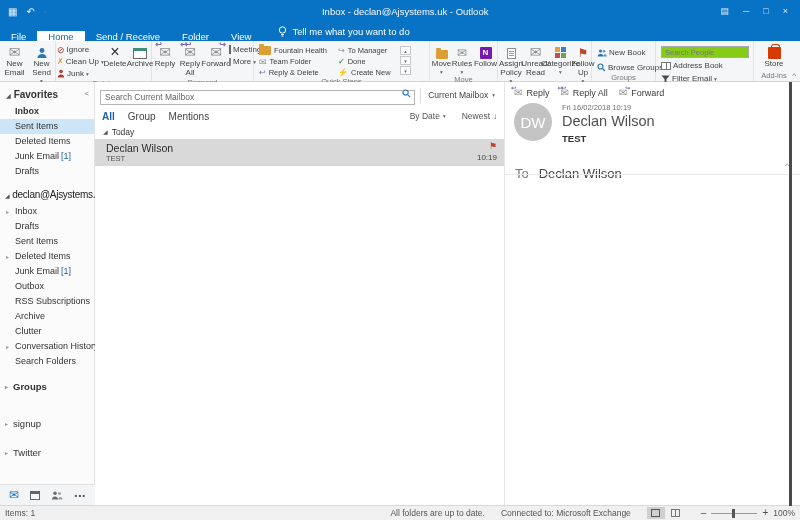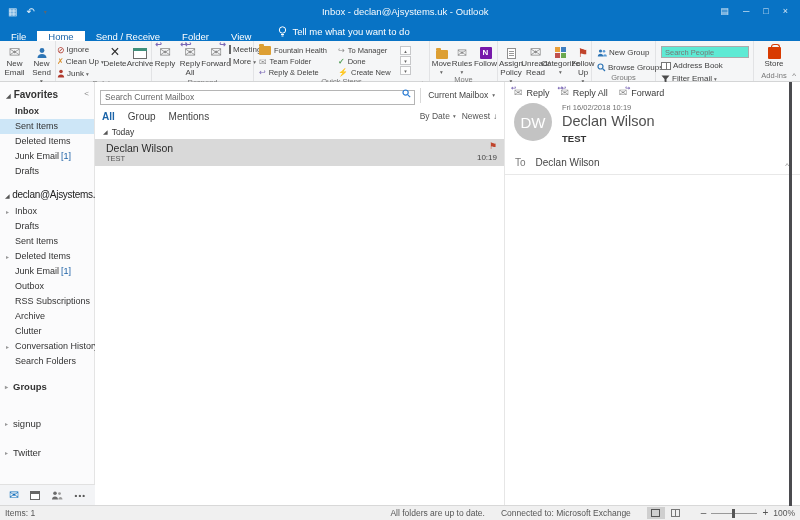--- a/index.html
+++ b/index.html
@@ -54,21 +54,21 @@
   .win-ic { width:10px; height:8px; border:1px solid #888; position:relative; display:inline-block; background:#fff; }
   .win-ic::before { content:""; position:absolute; left:0; right:0; top:0; height:2px; background:#888; }
   .qs-col { display:flex; flex-direction:column; gap:2px; padding:3px 2px 0 4px; width:79px; }
   .qs-item { display:flex; align-items:center; gap:3px; font-size:7.5px; color:#3f3f3f; white-space:nowrap; height:9px; }
   .qs-scroll { display:flex; flex-direction:column; gap:1px; padding-top:3px; }
   .qs-scroll span { width:11px; height:9px; border:1px solid #c6c7c9; background:#fdfdfd; font-size:5px; color:#666; display:flex; align-items:center; justify-content:center; }
   .launcher { position:absolute; right:3px; bottom:1px; font-size:6px; color:#888; }
   .ribbon-collapse { position:absolute; right:4px; bottom:1px; font-size:8px; color:#777; }
   .people-svg, .mag-svg, .funnel-svg, .bulb-svg { display:block; }
   .find-col { display:flex; flex-direction:column; gap:2px; padding:3px 3px 0 4px; }
-  .sp-input { width:88px; height:12px; border:1px solid #ababab; font-size:7.5px; padding:0 3px; color:#444; font-family:"Liberation Sans",sans-serif; background:#5eead4; }
+  .sp-input { width:88px; height:12px; border:1px solid #ababab; font-size:7.5px; padding:0 3px; color:#444; font-family:"Liberation Sans",sans-serif; background:#84cc16; }
   .sp-input::placeholder { color:#777; }
 
   
   .main { position:absolute; left:0; top:82px; width:800px; height:423px; background:#fff; }
   .sidebar { position:absolute; left:0; top:0; width:95px; height:423px; background:#fbfbfc; border-right:1px solid #e4e4e4; font-size:9px; }
   .fav-header { font-size:10px; font-weight:bold; color:#333; padding:7px 6px 4px 6px; position:relative; }
   .fav-header .tri, .acct-header .tri { font-size:6px; color:#555; margin-right:3px; }
   .pane-collapse { position:absolute; right:5px; top:7px; font-size:8px; color:#888; font-weight:normal; }
   .s-item { position:relative; color:#333; padding:2px 4px 2px 15px; line-height:11px; white-space:nowrap; }
   .s-item .arrow { position:absolute; left:6px; top:3px; font-size:6px; color:#999; }
@@ -87,42 +87,42 @@
   .list { position:absolute; left:95px; top:0; width:410px; height:423px; background:#fff; border-right:1px solid #e6e6e6; }
   .searchrow { display:flex; align-items:center; padding:4px 5px 3px 5px; gap:0; }
   .searchbox { flex:1; position:relative; }
   .search-input { width:100%; height:15px; border:1px solid #b5b5b5; font-size:8.5px; padding:0 16px 0 4px; color:#444; font-family:"Liberation Sans",sans-serif; }
   .search-input::placeholder { color:#666; }
   .search-mag { position:absolute; right:4px; top:3px; }
   .scope { display:flex; align-items:center; gap:4px; font-size:8.5px; color:#444; padding:0 4px 0 7px; border-left:1px solid #d9d9d9; margin-left:5px; height:15px; }
   .filterrow { display:flex; align-items:center; height:17px; padding:0 7px; }
   .ftab { font-size:10px; color:#444; margin-right:13px; }
   .ftab.active { color:#1b64a8; font-weight:bold; }
-  .sorters { margin-left:auto; display:flex; align-items:center; gap:6px; font-size:8.5px; color:#555; }
+  .sorters { margin-left:auto; display:flex; align-items:center; gap:16px; font-size:8.5px; color:#555; }
   .sorters .grp { display:flex; align-items:center; gap:3px; }
   .todayrow { display:flex; align-items:center; gap:4px; font-size:8.5px; color:#333; padding:2px 0 2px 8px; }
   .todayrow .tri { font-size:6px; color:#555; }
   .msg { position:relative; height:27px; background:#d9d9d9; padding:3px 8px 0 11px; }
   .msg-sender { font-size:10.5px; color:#2b2b2b; line-height:12px; }
   .msg-subject { font-size:7.5px; color:#555; line-height:9px; }
   .msg-flag { position:absolute; right:7px; top:2px; font-size:9px; color:#c0442c; }
   .msg-time { position:absolute; right:7px; bottom:4px; font-size:8px; color:#444; }
 
   
   .reading { position:absolute; left:505px; top:0; width:295px; height:423px; background:#fff; }
   .actions { position:absolute; left:9px; top:6px; display:flex; gap:11px; }
   .action { display:flex; align-items:center; gap:4px; font-size:9px; color:#3b3b3b; }
   .action .envico { font-size:10px; }
   .action .envico .arr { font-size:6px; left:-3px; top:-3px; }
   .action .envico.fwd .arr { left:auto; right:-3px; }
   .rp-date { position:absolute; left:57px; top:21px; font-size:7.5px; color:#6e6e6e; }
   .avatar { position:absolute; left:9px; top:21px; width:38px; height:38px; border-radius:50%; background:#c3c3c3; color:#fff; font-size:15px; display:flex; align-items:center; justify-content:center; }
   .rp-sender { position:absolute; left:57px; top:31px; font-size:14.5px; color:#4f4f4f; }
   .rp-subject { position:absolute; left:57px; top:51px; font-size:9.5px; font-weight:bold; color:#333; }
-  .rp-to { position:absolute; left:10px; top:75px; font-size:10px; color:#777; }
+  .rp-to { position:absolute; left:10px; top:84px; font-size:13px; color:#777; }
   .rp-to b { font-weight:normal; color:#444; margin-left:10px; }
   .rp-follow { position:absolute; left:10px; top:79px; display:flex; align-items:center; gap:4px; font-size:7.5px; color:#333; }
   .info-ic { width:9px; height:9px; border-radius:50%; background:#2e75b5; color:#fff; font-size:6.5px; font-weight:bold; display:flex; align-items:center; justify-content:center; font-family:"Liberation Serif",serif; }
   .rp-chevron { position:absolute; right:11px; top:79px; font-size:8px; color:#888; }
   .rp-divider { position:absolute; left:0; top:92px; width:100%; border-top:1px solid #e8e8e8; }
 
   
   .statusbar { position:absolute; left:0; top:505px; width:800px; height:15px; background:#f0f0f0; border-top:1px solid #d8d8d8; display:flex; align-items:center; font-size:8.5px; color:#555; padding:0 5px; }
   .sb-right { margin-left:auto; display:flex; align-items:center; gap:16px; }
   .viewbtns { display:flex; align-items:center; gap:2px; }
@@ -373,21 +373,21 @@
   <div class="rgroup" style="width:64px">
     <div class="rg-content">
       <div class="stack" style="padding:4px 0 0 4px; gap:4px">
         <div class="sb">
           <svg width="10" height="8" viewBox="0 0 10 8">
               <circle cx="3.5" cy="2" r="1.6" fill="#2e75b5"></circle>
               <circle cx="7" cy="2.3" r="1.3" fill="#5b9bd5"></circle>
               <path d="M0.8 7.5c0-1.8 1.2-2.7 2.7-2.7s2.7.9 2.7 2.7z" fill="#2e75b5"></path>
               <path d="M6 7.5c.1-1.4 1-2.2 2-2.2 1 0 1.8.8 1.9 2.2z" fill="#5b9bd5"></path>
             </svg>
-          <span>New Group</span>
+          <span>New Book</span>
         </div>
         <div class="sb">
           <svg class="mag-svg" width="9" height="9" viewBox="0 0 9 9">
               <circle cx="3.5" cy="3.5" r="2.5" fill="none" stroke="#2e75b5" stroke-width="1.2"></circle>
               <path d="M5.5 5.5 L8 8" stroke="#2e75b5" stroke-width="1.2"></path>
             </svg>
           <span>Browse Groups</span>
         </div>
       </div>
     </div>

